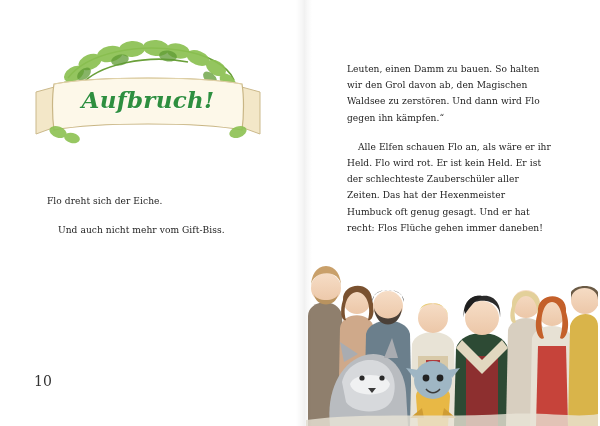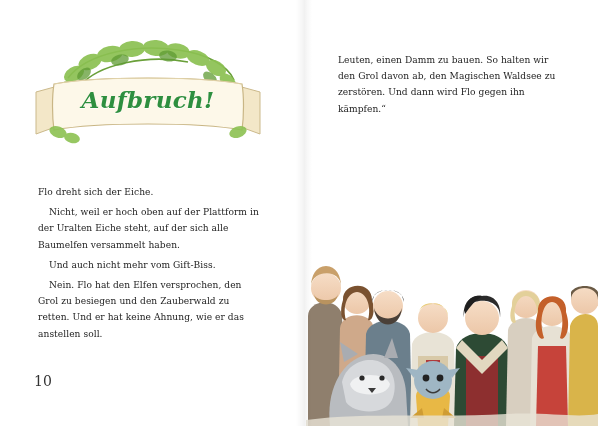--- a/index.html
+++ b/index.html
@@ -63,21 +63,21 @@
   
   .body-text {
     position: absolute;
     font-family: "DejaVu Serif", serif;
     font-size: 9.1px;
     line-height: 16.2px;
     color: #1d1d1d;
     letter-spacing: 0.05px;
   }
   .body-text p {
-    margin: 4px;
+    margin: 13px;
   }
   .indent { text-indent: 11px; }
 
   #left-text {
     left: 34px;
     top: 180px;
     width: 232px;
   }
   #right-text {
     left: 34px;
@@ -152,31 +152,30 @@
           <ellipse cx="30" cy="98" rx="9" ry="5.5" transform="rotate(20 30 98)"></ellipse>
           <ellipse cx="44" cy="104" rx="8" ry="5" transform="rotate(12 44 104)"></ellipse>
           <ellipse cx="210" cy="98" rx="9" ry="5.5" transform="rotate(-20 210 98)"></ellipse>
         </g>
       </svg>
       <div class="chapter-title">Aufbruch!</div>
     </div>
 
     <div id="left-text" class="body-text">
       <p>Flo dreht sich der Eiche.</p>
-      <p class="indent">Nicht, weil er hoch oben auf der Plattform in der Uralten Eiche steht, auf der sich alle Baumelfen versammelt haben.</p>
       <p class="indent">Und auch nicht mehr vom Gift-Biss.</p>
-      <p class="indent">Nein. Flo hat den Elfen versprochen, den Grol zu besiegen und den Zauberwald zu retten. Und er hat keine Ahnung, wie er das anstellen soll.</p>
     </div>
 
     <div class="folio">10</div>
   </div>
 
   <div class="page-right">
     <div id="right-text" class="body-text">
       <p>Leuten, einen Damm zu bauen. So halten wir den Grol davon ab, den Magischen Waldsee zu zerstören. Und dann wird Flo gegen ihn kämpfen.“</p>
+      <p class="indent">Alle Elfen schauen Flo an, als wäre er ihr Held. Flo wird rot. Er ist kein Held. Er ist der schlechteste Zauberschüler aller Zeiten. Das hat der Hexenmeister Humbuck oft genug gesagt. Und er hat recht: Flos Flüche gehen immer daneben!</p>
     </div>
   </div>
 
   <div class="illus">
     <svg width="292" height="230" viewBox="0 0 292 230" xmlns="http://www.w3.org/2000/svg">
       <defs>
         <linearGradient id="gskin" x1="0" y1="0" x2="0" y2="1">
           <stop offset="0%" stop-color="#f6ddc6"></stop>
           <stop offset="100%" stop-color="#ecc7a8"></stop>
         </linearGradient>

